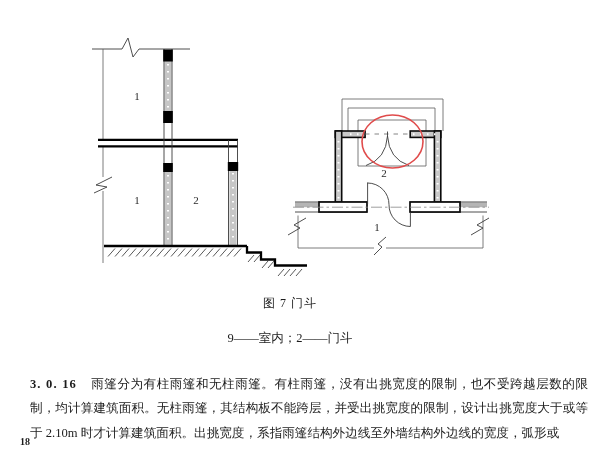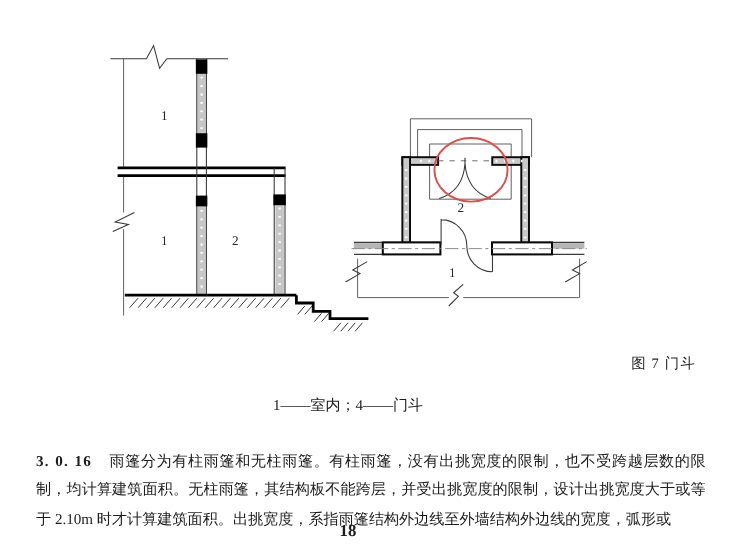--- a/index.html
+++ b/index.html
@@ -14,25 +14,25 @@
   .thick{stroke:#000;stroke-width:2.3;fill:none;}
   .wall{fill:#c9c9c9;stroke:#0a0a0a;stroke-width:1.6;}
   .wall-dash{stroke:#fff;stroke-width:2;stroke-dasharray:1.5 5.5;fill:none;}
   .blk{fill:#000;stroke:none;}
   .gray-seg{fill:#c6c6c6;stroke:none;}
   .tblock{fill:#fff;stroke:#0a0a0a;stroke-width:1.7;}
   .grayband{fill:#b5b5b5;stroke:none;}
   .centerline{stroke:#858585;stroke-width:0.8;stroke-dasharray:11 3 2.5 3;fill:none;}
   .opening-dash{stroke:#666;stroke-width:0.8;stroke-dasharray:4.5 5;fill:none;}
   [data-hatch] path{stroke:#2e2e2e;stroke-width:0.8;fill:none;}
-  .caption{position:absolute;left:0;width:580px;text-align:right;top:295px;font-size:12px;letter-spacing:1px;}
+  .caption{position:absolute;left:0;width:580px;text-align:center;top:295px;font-size:12px;letter-spacing:1px;}
   .legend{position:absolute;left:0;width:580px;text-align:center;top:330px;font-size:12.5px;}
   .clause{position:absolute;left:30px;width:558px;top:359px;font-size:12.6px;line-height:24.5px;text-align:justify;}
   .clause b{font-weight:bold;margin-right:14px;letter-spacing:1px;}
-  .pagenum{position:absolute;left:0;width:580px;text-align:center;top:436px;font-size:14px;font-weight:bold;}
+  .pagenum{position:absolute;left:0;width:580px;text-align:left;top:436px;font-size:10px;font-weight:bold;padding-left:20px;}
 </style>
 </head>
 <body>
 
 <svg class="drawing" width="616" height="290" viewBox="0 0 616 290">
 
   <g>
 
     <path class="thin" d="M92,49 H122 M139,49 H190"></path>
     <polyline class="thin" points="122,49 128,38 133,57 139,49"></polyline>
@@ -118,17 +118,17 @@
       <path class="thin-lt" d="M298,248 H374 M386,248 H483"></path>
       <polyline class="thin" points="374,255 382,247 378,244 386,237"></polyline>
     </g>
 
     <text x="384" y="176.5">2</text>
     <text x="377" y="230.5">1</text>
   </g>
 </svg>
 
 <div class="caption">图 7 门斗</div>
-<div class="legend">1——室内；4——门斗</div>
+<div class="legend">9——室内；2——门斗</div>
 
 <p class="clause"><b>3. 0. 16</b><span>雨篷分为有柱雨篷和无柱雨篷。有柱雨篷，没有出挑宽度的限制，也不受跨越层数的限制，均计算建筑面积。无柱雨篷，其结构板不能跨层，并受出挑宽度的限制，设计出挑宽度大于或等于 2.10m 时才计算建筑面积。出挑宽度，系指雨篷结构外边线至外墙结构外边线的宽度，弧形或</span></p>
 
 <div class="pagenum">18</div>
 
 </body></html>

